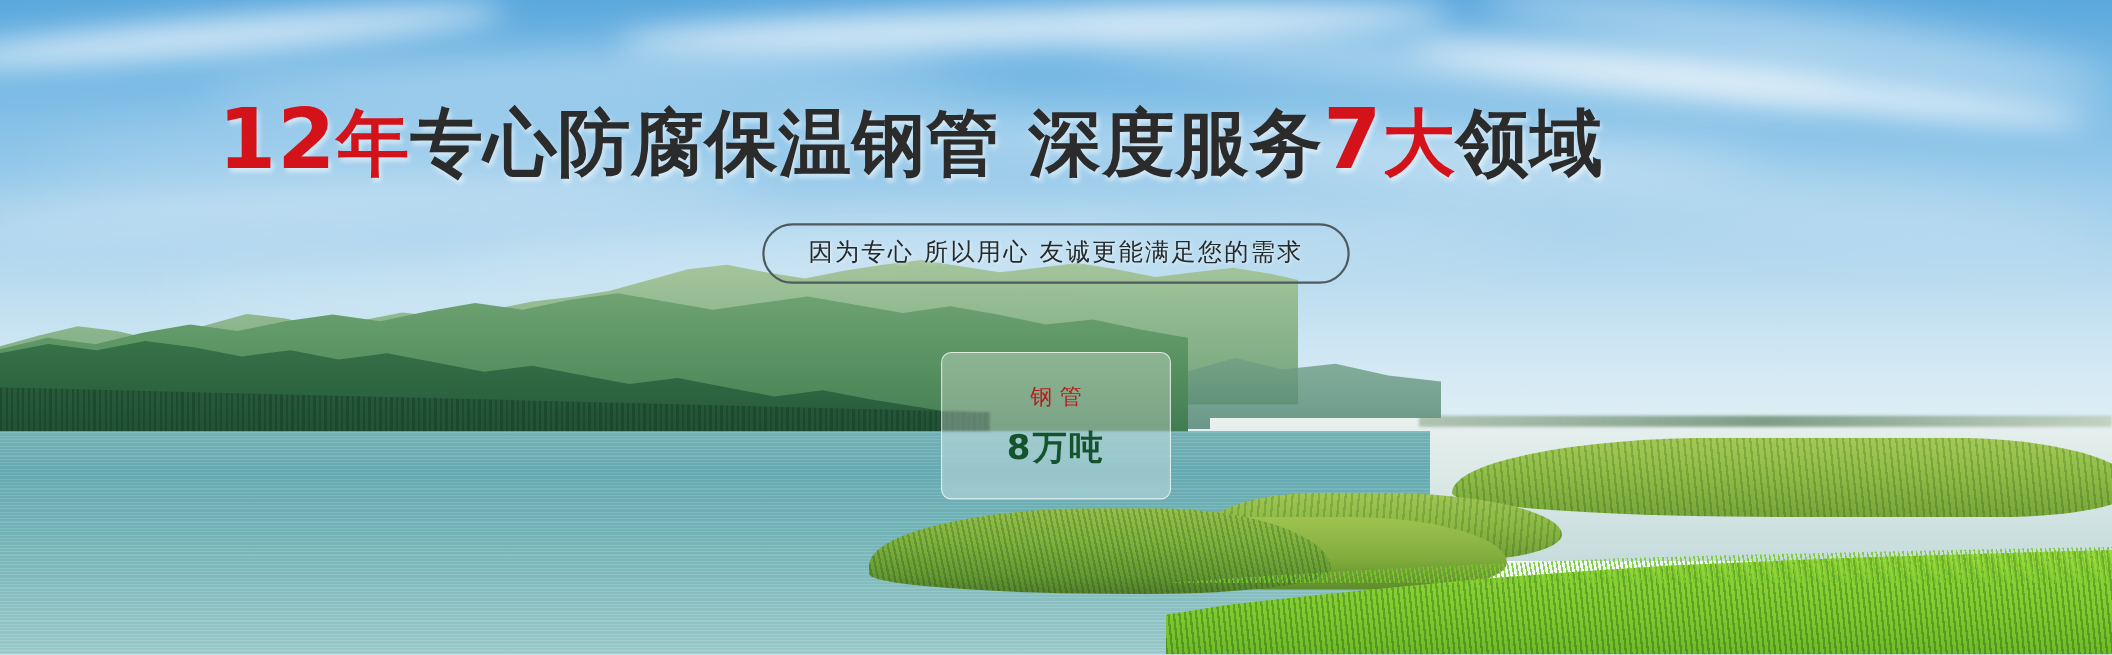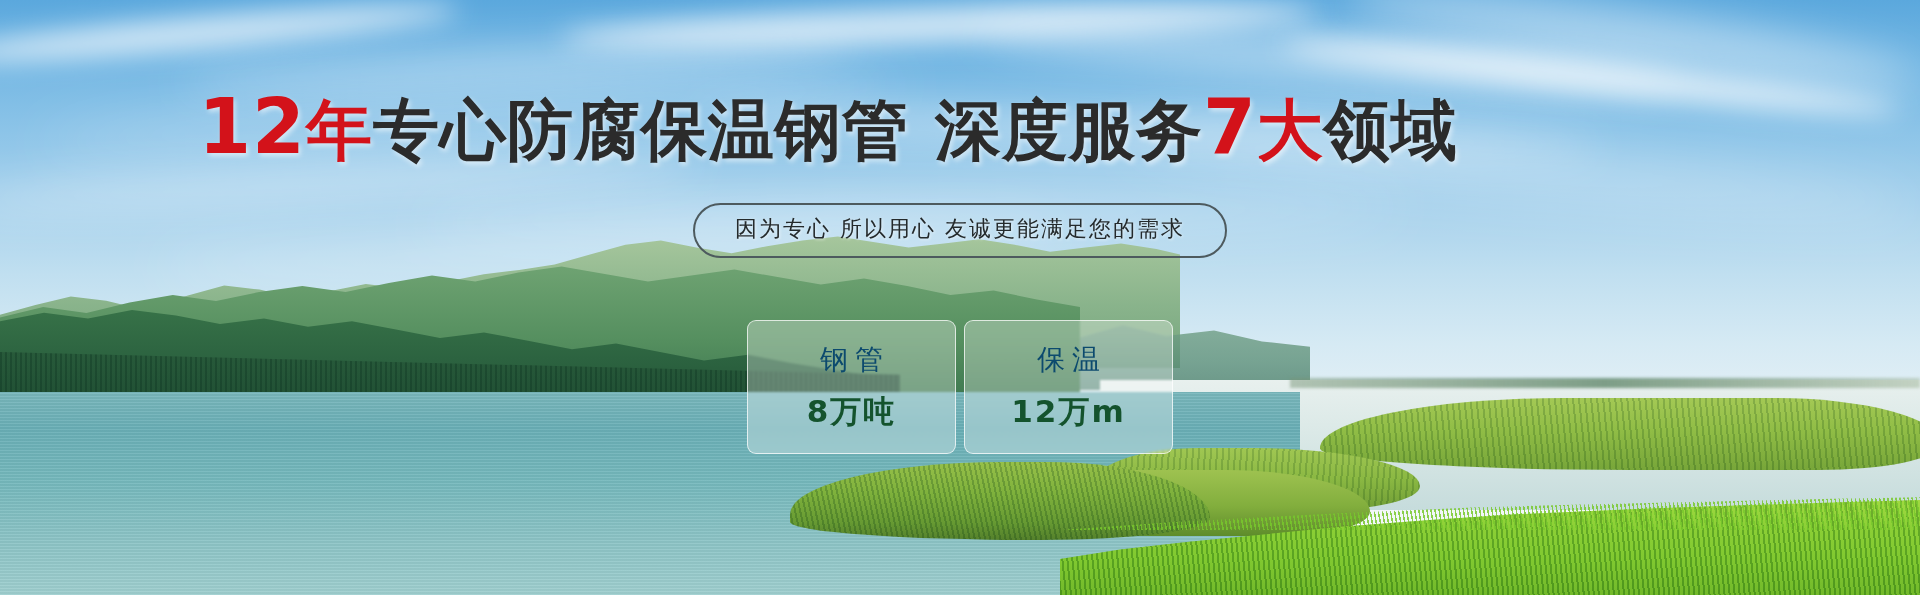--- a/index.html
+++ b/index.html
@@ -203,21 +203,21 @@
     width:207px;height:132px;
     background:rgba(255,255,255,0.30);
     border:1px solid rgba(255,255,255,0.72);
     border-radius:9px;
     display:flex;flex-direction:column;
     align-items:center;justify-content:center;
     gap:12px;
     backdrop-filter:blur(1px);
   }
   .card-label{
-    color:#0c4a6e;font-size:28px;letter-spacing:7px;
+    color:#b91c1c;font-size:20px;letter-spacing:7px;
     text-indent:7px;font-weight:500;
     font-family:"DejaVu Sans","Liberation Sans",sans-serif;
   }
   .card-value{
     color:#14532d;font-size:31px;letter-spacing:2px;
     font-family:"DejaVu Sans","Liberation Sans",sans-serif;
     font-weight:bold;
   }
   .card-value sup{font-size:18px;vertical-align:super;letter-spacing:0;}
 </style>
@@ -266,20 +266,16 @@
   <div class="pill">因为专心 所以用心  友诚更能满足您的需求</div>
 
   <div class="cards">
 
     <div class="card">
       <div class="card-label">钢管</div>
       <div class="card-value"><span>8万吨</span></div>
     </div>
 
 
-    <div class="card">
-      <div class="card-label">保温</div>
-      <div class="card-value"><span>12万m</span></div>
-    </div>
 
   </div>
 
 </div>
 
 </body></html>

